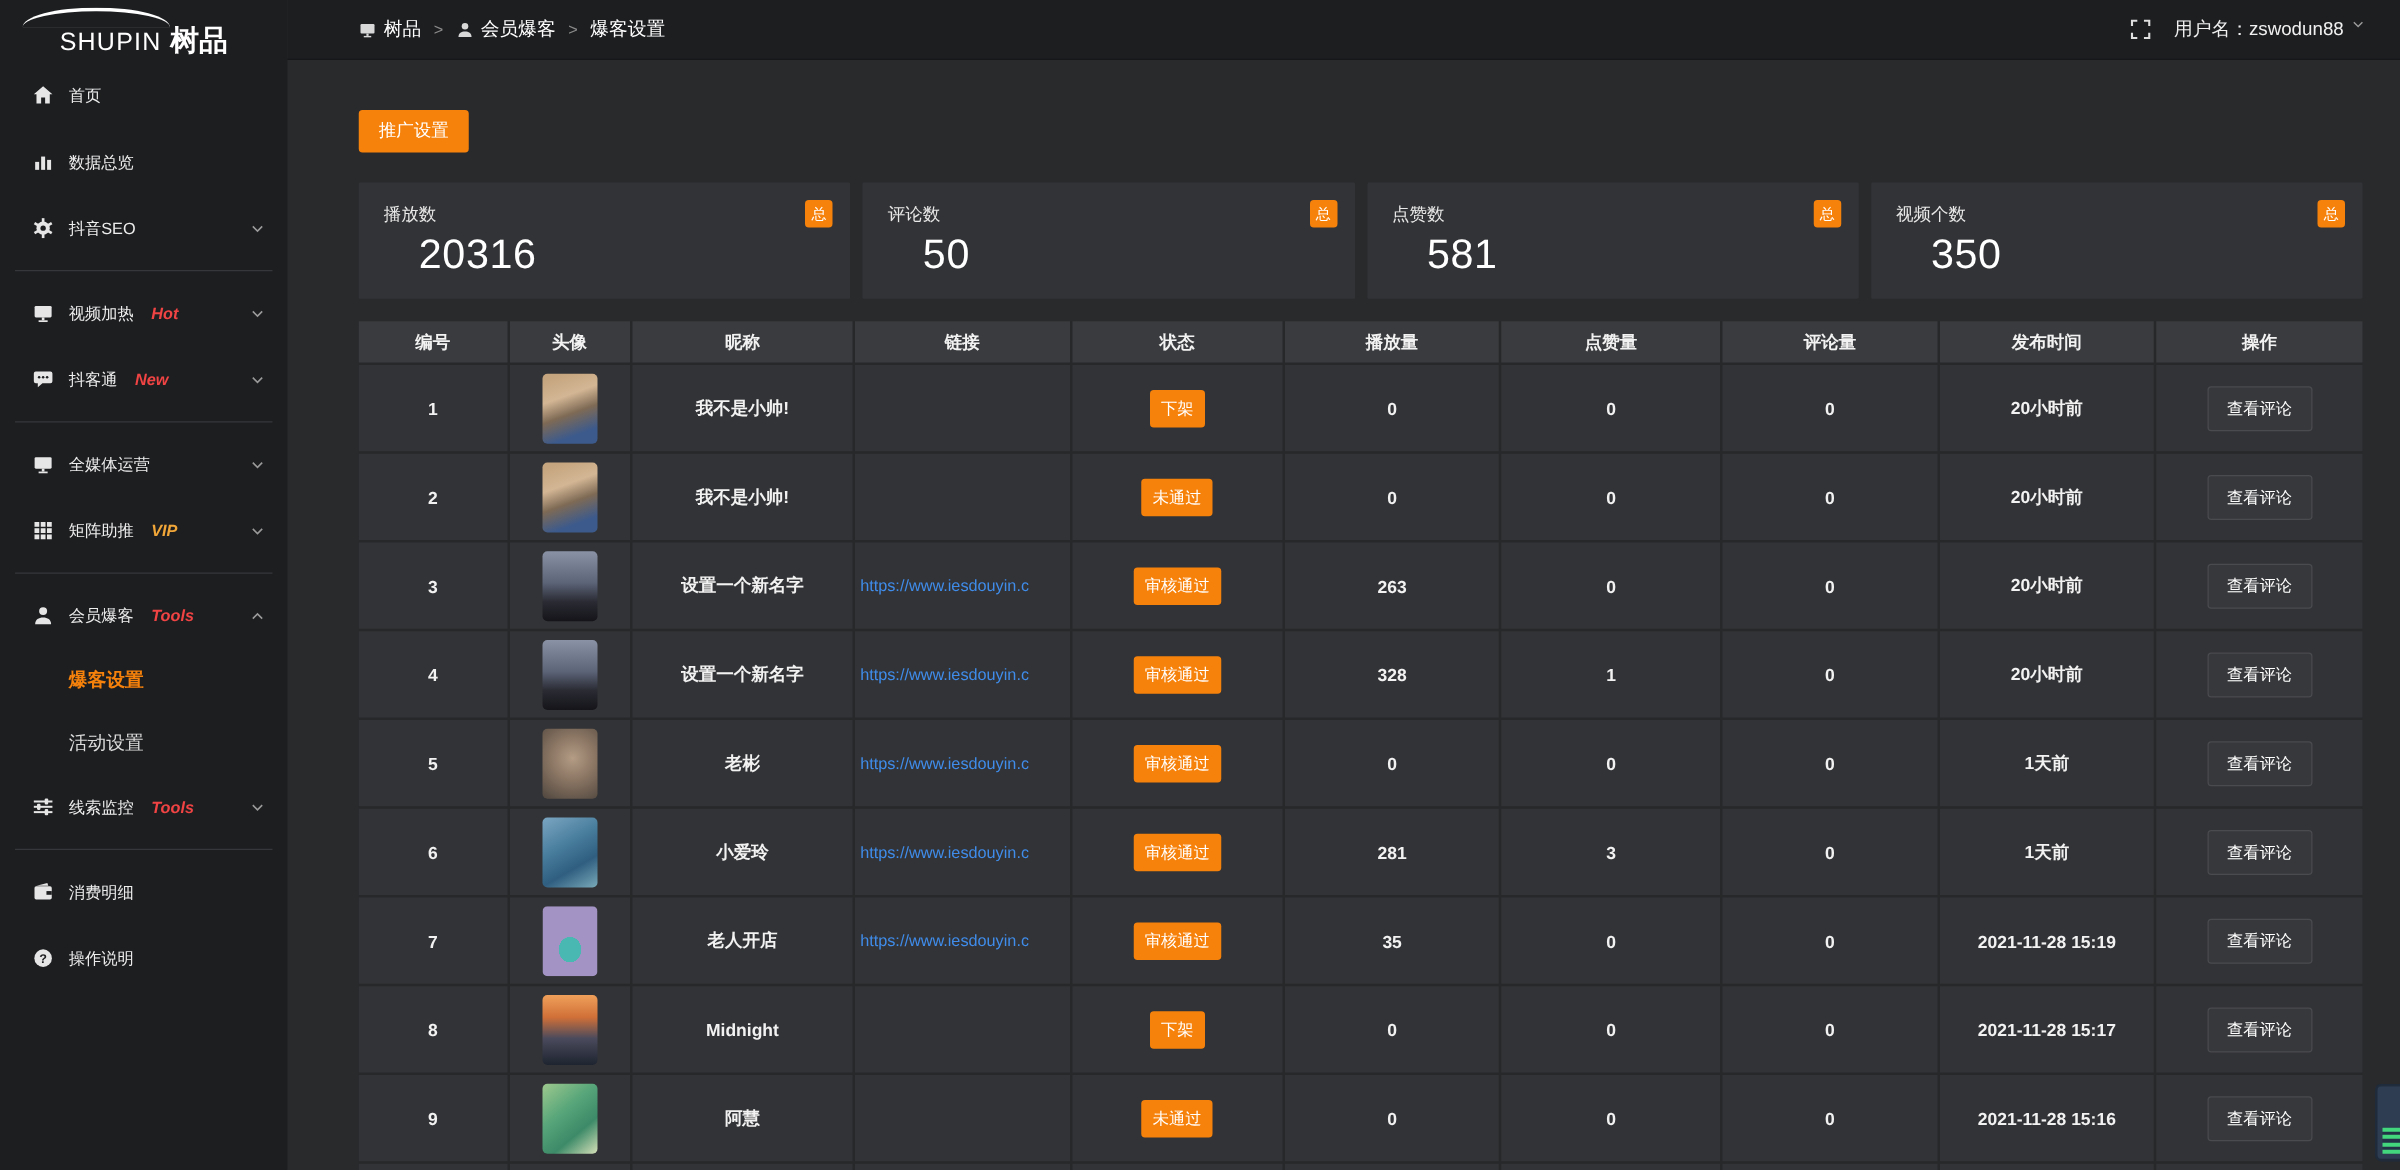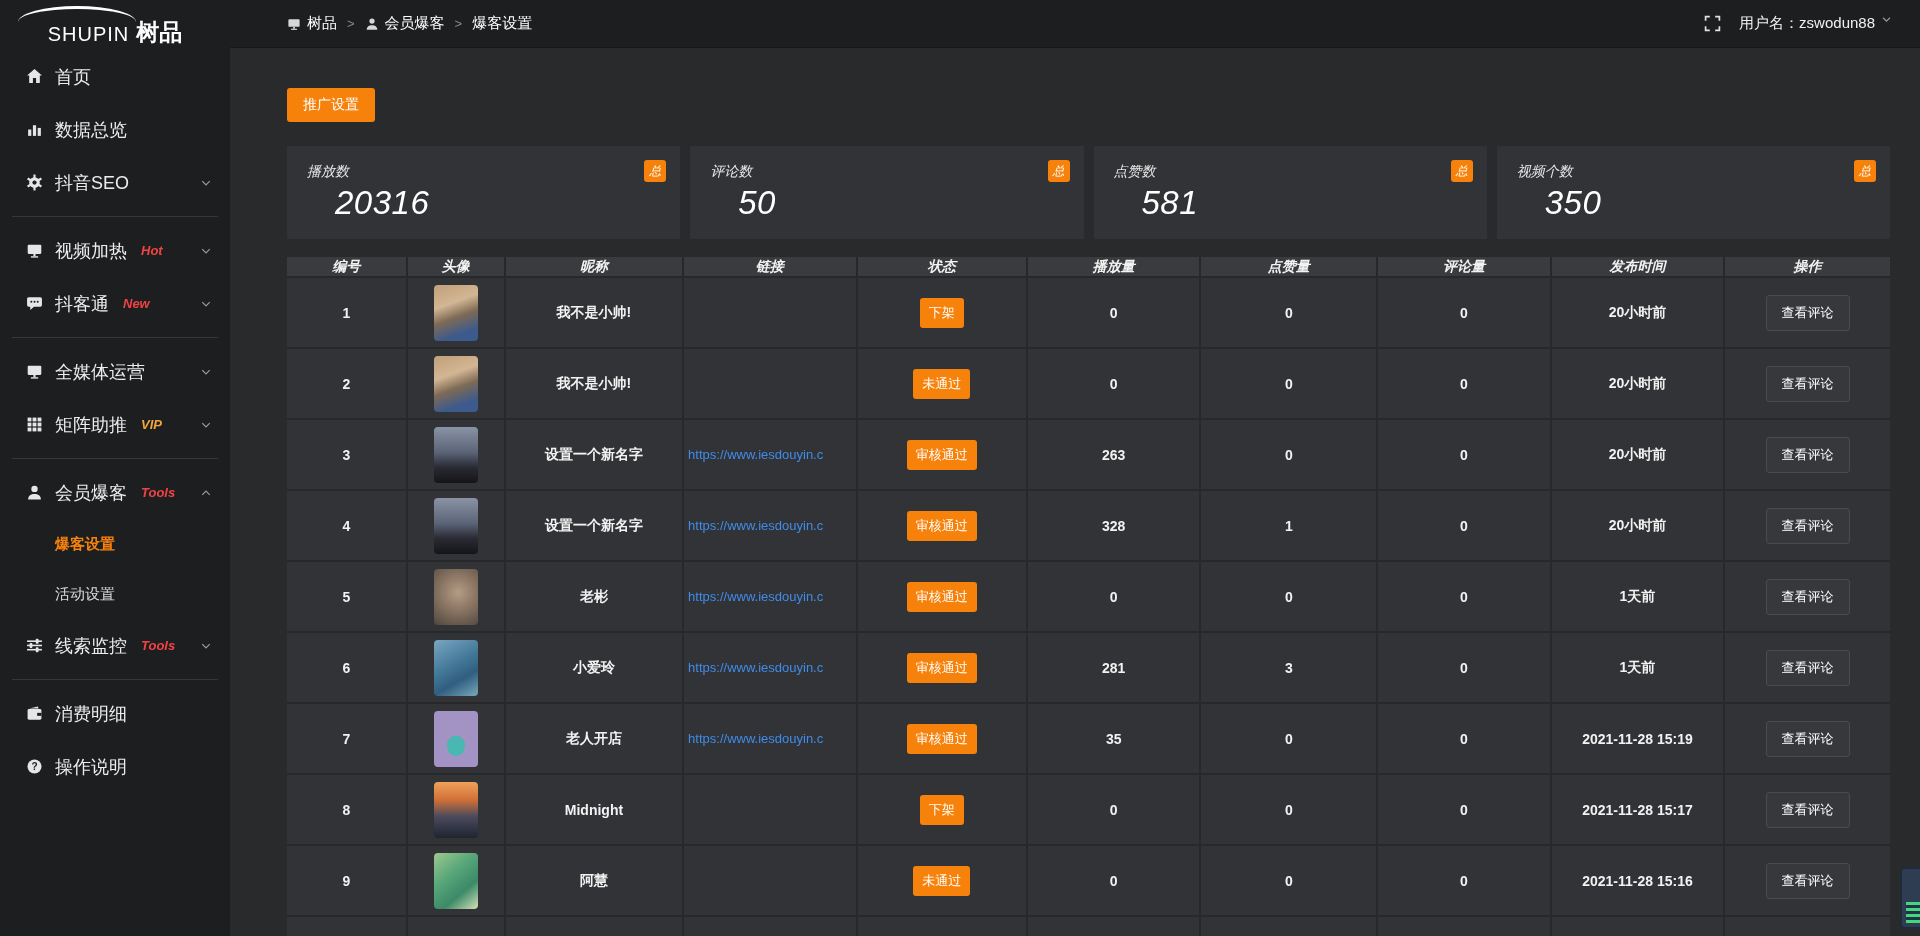--- a/index.html
+++ b/index.html
@@ -11,21 +11,21 @@
   .sidebar { width:230px; height:100%; background:#1d1e20; flex:0 0 230px; overflow:hidden; }
   .logo { height:48px; display:flex; align-items:flex-end; justify-content:center; gap:7px; padding-bottom:4px; position:relative; }
   .logo-en { color:#fff; font-size:20px; font-weight:400; letter-spacing:1px; line-height:1; position:relative; }
   .logo-arc { position:absolute; top:6px; left:18px; width:118px; height:16px;
               border-top:3px solid #fff; border-radius:50% 50% 0 0 / 100% 100% 0 0; }
   .logo-cn { color:#fff; font-size:23px; font-weight:800; line-height:1; }
   .nav { padding-top:2px; }
   .nav-item { height:53px; display:flex; align-items:center; padding:0 18px 0 26px; cursor:pointer; color:#ededed; }
   .nav-item .nicon { width:17px; height:17px; display:inline-flex; margin-right:12px; color:#e6e6e6; flex:0 0 17px; }
   .nav-item .nicon svg { width:100%; height:100%; }
-  .nav-label { font-size:18px; }
+  .nav-label { font-size:13px; }
   .nav-tag { font-size:13px; font-weight:bold; font-style:italic; margin-left:14px; }
   .tag-red { color:#f04343; } .tag-gold { color:#f0a638; }
   .nav-chev { margin-left:auto; display:inline-flex; color:#9a9a9a; }
   .nav-divider { height:1px; background:#36373b; margin:7px 12px; }
   .nav-sub { height:50px; display:flex; align-items:center; padding-left:55px; font-size:15px; color:#dcdcdc; cursor:pointer; }
   .nav-sub.active { color:#f7820b; font-weight:bold; }
 
   
   .main { flex:1; display:flex; flex-direction:column; min-width:0; }
   .topbar { height:48px; background:#1d1e20; display:flex; align-items:center;
@@ -39,34 +39,34 @@
   .fs-btn { width:17px; height:17px; display:inline-flex; color:#e0e0e0; cursor:pointer; }
   .fs-btn svg { width:100%; height:100%; }
   .user-box { display:flex; align-items:flex-start; gap:6px; font-size:15px; cursor:pointer; }
 
   .content { flex:1; padding:40px 30px 0 57px; overflow:hidden; }
   .promo-btn { background:#f7820b; border:none; color:#fff; font-size:14px; padding:8px 16px;
                border-radius:3px; cursor:pointer; font-family:inherit; }
 
   
   .cards { display:flex; gap:10px; margin-top:24px; }
-  .card { flex:1; background:#323336; height:93px; position:relative; padding:17px 20px; border-radius:1px;font-style:italic; }
+  .card { flex:1; background:#323336; height:93px; position:relative; padding:17px 20px; border-radius:1px; }
   .card-label { color:#e8e8e8; font-size:14px; }
   .card-value { color:#fff; font-size:33px; font-weight:500; margin-top:3px; letter-spacing:0.5px;margin-left:28px; }
   .card-badge { position:absolute; top:14px; right:14px; width:22px; height:22px; background:#f7820b;
                 color:#fff; font-size:12px; display:flex; align-items:center; justify-content:center;
                 border-radius:3px; }
 
   
   .tbl { margin-top:18px; background:#27282a; display:flex; flex-direction:column; row-gap:2px; }
   .trow { display:grid; grid-template-columns:7.4% 6% 11% 10.7% 10.5% 10.7% 10.9% 10.7% 10.7% auto;
           column-gap:2px; }
   .tcell { background:#323336; display:flex; align-items:center; justify-content:center;
            color:#f2f2f2; font-size:14px; font-weight:600; min-width:0; }
-  .thead .tcell { background:#3a3b3e; height:19px; font-weight:bold;font-style:italic; }
+  .thead .tcell { background:#3a3b3e; height:33px; font-weight:bold; }
   .tbody-row .tcell { height:69px; }
   .cell-link { justify-content:flex-start; padding-left:4px; }
   .link-text { color:#3f8cea; font-weight:normal; font-size:13px; white-space:nowrap; overflow:hidden; cursor:pointer; }
   .avatar { width:44px; height:56px; border-radius:4px; }
   .status-btn { background:#f7820b; color:#fff; border:none; font-size:13px; padding:6px 9px;
                 border-radius:3px; cursor:pointer; font-family:inherit; white-space:nowrap; }
   .action-btn { background:#37383b; color:#fff; border:1px solid #4a4b4f; font-size:13px;
                 padding:8px 15px; border-radius:3px; cursor:pointer; font-family:inherit; white-space:nowrap;text-align:center; }
 
   

